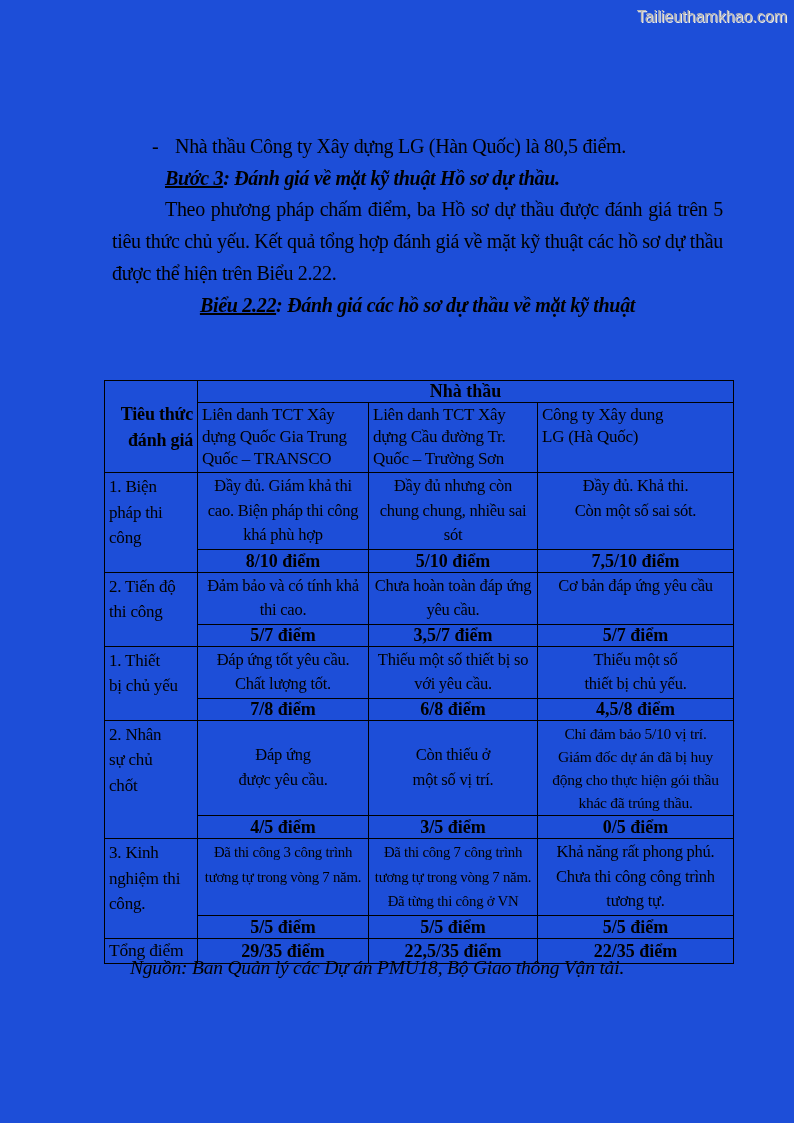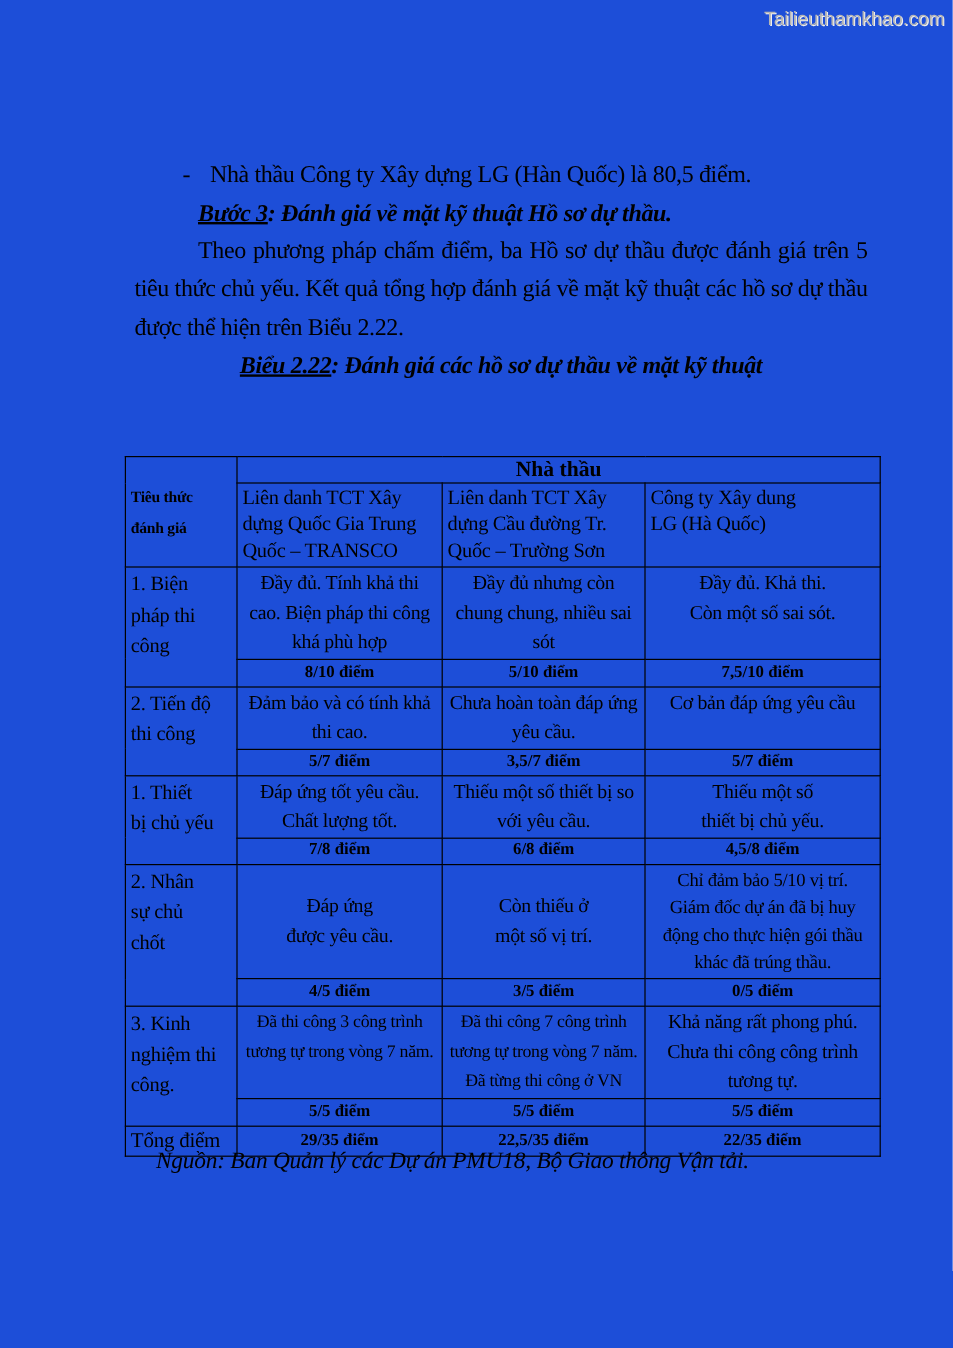--- a/index.html
+++ b/index.html
@@ -28,29 +28,29 @@
   .caption{text-align:center;font-weight:bold;font-style:italic;}
   .caption .u{text-decoration:underline;}
   table.eval{
     position:absolute;top:380px;left:104px;width:629px;
     border-collapse:collapse;table-layout:fixed;
   }
   table.eval td{
     border:1.5px solid #000;overflow:hidden;padding:1px 4px;
     white-space:pre-line;
   }
-  td.corner{font-weight:bold;font-size:13px;text-align:left;vertical-align:middle;line-height:26px;letter-spacing:-0.2px;}
+  td.corner{font-weight:bold;font-size:18px;text-align:right;vertical-align:middle;line-height:26px;letter-spacing:-0.2px;}
   td.group{font-weight:bold;font-size:18px;text-align:center;vertical-align:middle;line-height:19px;padding:0 4px;}
   td.name{font-size:17px;vertical-align:top;line-height:22px;letter-spacing:-0.25px;padding-top:3px;}
   td.crit{font-size:17px;text-align:left;vertical-align:top;line-height:25.5px;letter-spacing:-0.2px;padding:2px 4px;margin-left:16px;}
   td.desc{font-size:16.5px;text-align:center;vertical-align:top;line-height:24.5px;letter-spacing:-0.25px;padding-top:2px;}
   td.v-mid{vertical-align:middle;padding-top:0;}
   td.small{font-size:14.8px;}
   td.dense{font-size:15.5px;line-height:23.2px;padding-top:1px;}
-  td.score{font-weight:bold;font-size:14px;text-align:center;vertical-align:middle;line-height:18px;padding:0;}
+  td.score{font-weight:bold;font-size:18px;text-align:center;vertical-align:middle;line-height:18px;padding:0;}
   td.total-label{font-size:17.5px;text-align:left;vertical-align:middle;padding-left:6px;letter-spacing:-0.2px;}
   .source{
     position:absolute;top:957px;left:130px;font-style:italic;font-size:19.5px;letter-spacing:-0.2px;
   }
 </style>
 </head>
 <body>
 
 <div class="page">
 
@@ -85,21 +85,21 @@
 dựng Cầu đường Tr.
 Quốc – Trường Sơn</td>
       <td class="name">Công ty Xây dung
 LG (Hà Quốc)</td>
     </tr>
 
     <tr style="height:73px">
       <td class="crit" rowspan="2">1. Biện
 pháp thi
 công</td>
-      <td class="desc">Đầy đủ. Tính khả thi
+      <td class="desc">Đầy đủ. Giám khả thi
 cao. Biện pháp thi công
 khá phù hợp</td>
       <td class="desc">Đầy đủ nhưng còn
 chung chung, nhiều sai
 sót</td>
       <td class="desc">Đầy đủ. Khả thi.
 Còn một số sai sót.</td>
     </tr>
     <tr style="height:23px">
       <td class="score">8/10 điểm</td>

